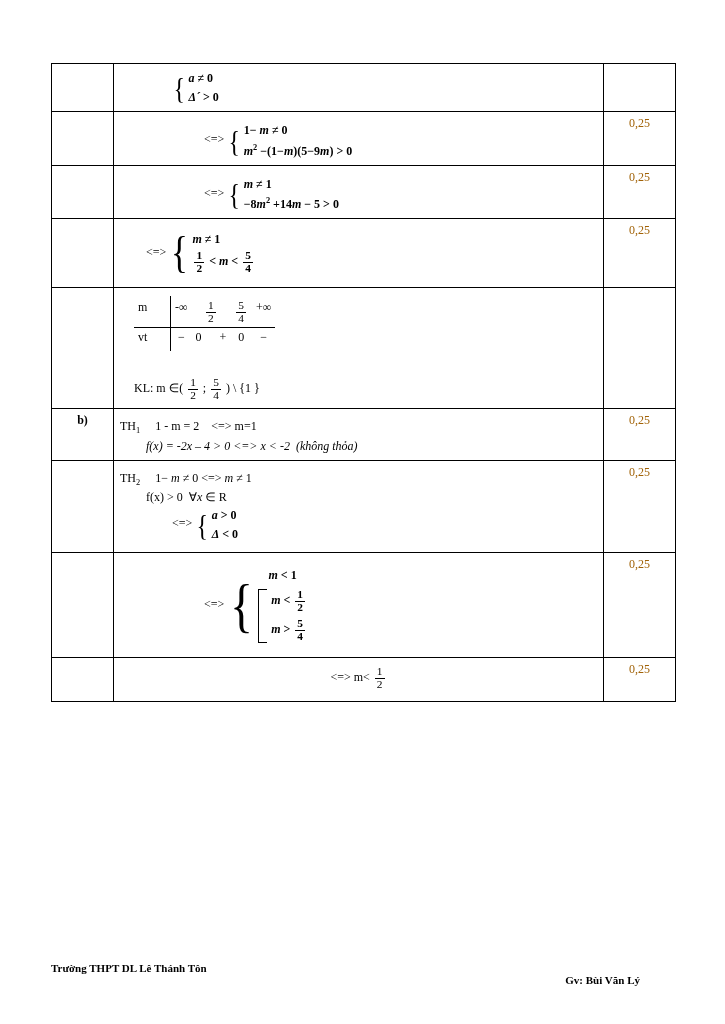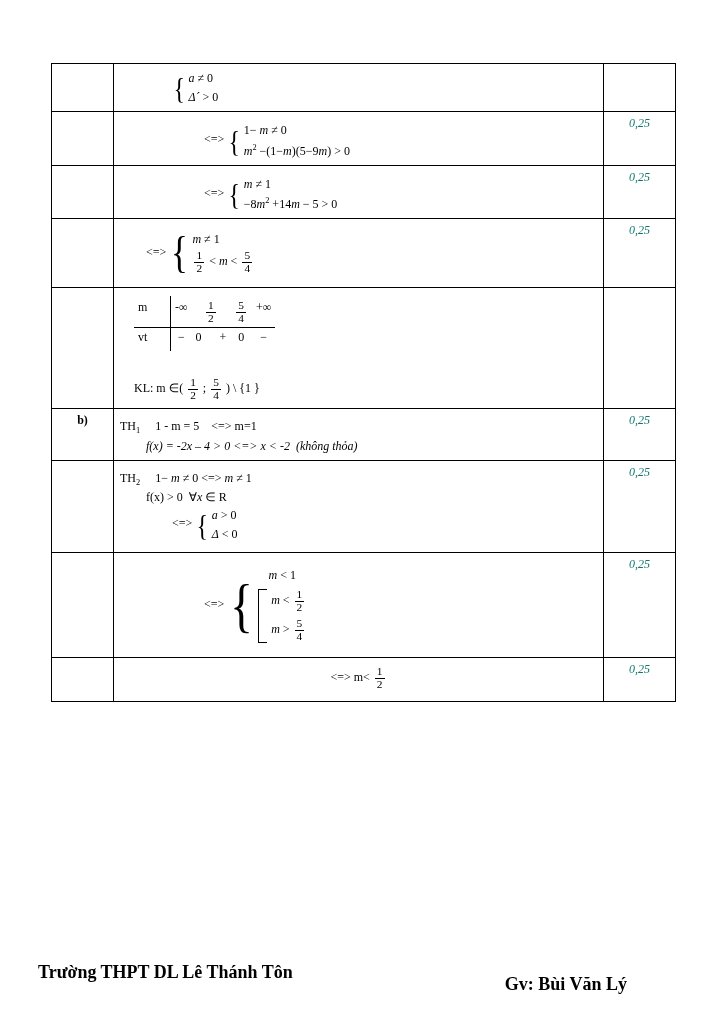--- a/index.html
+++ b/index.html
@@ -39,24 +39,23 @@
   col.c-score { width: 72px; }
 
   td.label-cell {
     text-align: center;
     font-weight: bold;
     font-size: 12.5px;
     padding-top: 8px;
   }
   td.score-cell {
     text-align: center;
-    color: #0f766e;
+    color: #a16207;
     font-size: 12.5px;
     vertical-align: middle;
-    font-style: italic;
   }
   td.body-cell {
     font-size: 12.5px;
   }
 
   
   .mi { font-style: italic; font-family: "Liberation Serif", serif; }
   .rm { font-style: normal; }
   .sup { font-size: 0.7em; vertical-align: super; }
   .sub { font-size: 0.7em; vertical-align: sub; }
@@ -85,20 +84,21 @@
     border-left: 1px solid #000;
     border-top: 1px solid #000;
     border-bottom: 1px solid #000;
     margin-right: 4px;
   }
   .sys-lines {
     display: flex;
     flex-direction: column;
     justify-content: center;
     gap: 3px;
+    font-weight: bold;
   }
   .sys-lines > div { line-height: 1.35; white-space: nowrap; }
 
   
   .frac {
     display: inline-flex;
     flex-direction: column;
     align-items: center;
     vertical-align: middle;
     font-size: 0.95em;
@@ -133,27 +133,27 @@
     text-align: left;
     padding-right: 6px;
     width: 26px;
   }
   .sign-table tr.m-row td { padding-bottom: 2px; }
   .sign-table tr.vt-row td { border-top: 1px solid #000 !important; padding-top: 2px; margin-left: 35px; }
   .kl-line { margin-top: 26px; margin-left: 16px; }
 
   .footer {
     position: absolute;
-    left: 38px;
+    left: 51px;
     top: 962px;
     width: 624px;
     display: flex;
     justify-content: space-between;
     font-weight: bold;
-    font-size: 18px;
+    font-size: 11px;
   }
   .footer .right { padding-right: 35px; margin-top: 12px; }
 </style>
 </head>
 <body>
 
 <div class="page">
 
   <table class="answer-table">
     <colgroup>
@@ -295,21 +295,21 @@
           </div>
         </td>
         <td class="score-cell"></td>
       </tr>
 
       <tr>
         <td class="label-cell">b)</td>
         <td class="body-cell">
           <div style="padding-top:6px;padding-left:2px;">
             <span>TH</span><span class="sub">1</span>
-            &nbsp;&nbsp;&nbsp;&nbsp;<span>1 - m = 5</span>
+            &nbsp;&nbsp;&nbsp;&nbsp;<span>1 - m = 2</span>
             &nbsp;&nbsp;&nbsp;<span>&lt;=&gt;</span>
             <span>m=1</span>
           </div>
           <div class="indent1" style="padding-top:3px;font-style:italic;">
             <span>f(x) = -2x – 4 &gt; 0</span>
             <span>&lt;=&gt;</span>
             <span>x &lt; -2</span>
             &nbsp;<span>(không thỏa)</span>
           </div>
         </td>

